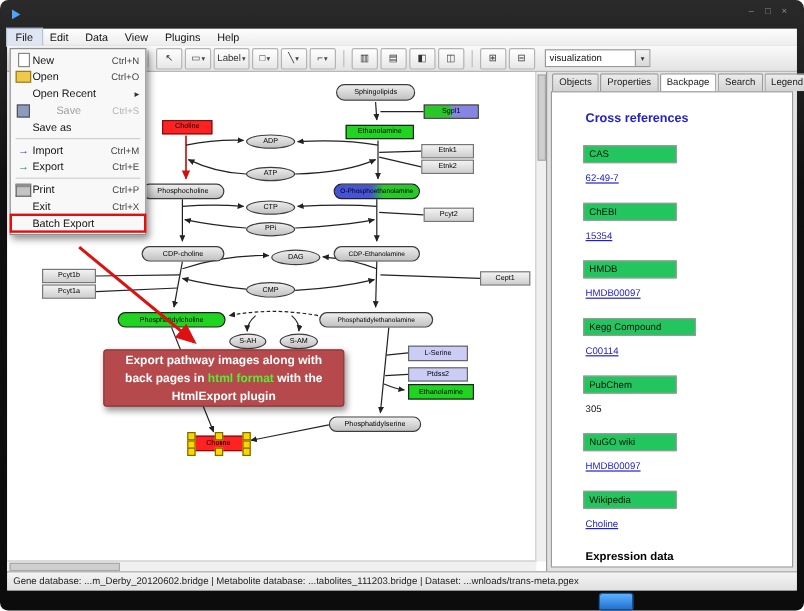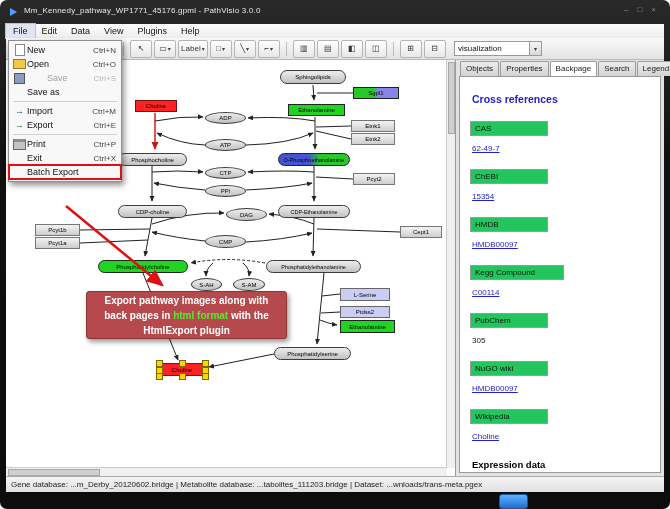--- a/index.html
+++ b/index.html
@@ -54,21 +54,21 @@
   .vscroll .thumb{position:absolute;top:2px;left:1px;width:5px;height:70px;background:#cfcfcf;border:1px solid #a8a8a8;}
   .hscroll{position:absolute;left:0;right:8px;bottom:0;height:8px;background:#f0f0f0;border-top:1px solid #ccc;z-index:3;}
   .hscroll .thumb{position:absolute;left:2px;top:1px;height:5px;width:90px;background:#cfcfcf;border:1px solid #a8a8a8;}
   
   #right-panel{position:absolute;left:455px;top:60px;right:6px;height:416px;background:#e2e2e2;border-left:1px solid #9a9a9a;box-sizing:border-box;}
   #rp-tabs{position:absolute;left:4px;top:2px;right:2px;height:14px;display:flex;align-items:flex-end;}
   .tab{font-size:8px;line-height:12px;padding:1px 5px;background:linear-gradient(#ececec,#d3d3d3);
        border:1px solid #9a9a9a;border-bottom:none;border-radius:2px 2px 0 0;margin-right:1px;color:#222;}
   .tab.active{background:#fff;position:relative;top:1px;padding-bottom:2px;}
   #rp-body{position:absolute;left:3px;right:3px;top:16px;bottom:3px;background:#fff;border:1px solid #9a9a9a;
-           overflow:hidden;padding:6px 10px;box-sizing:border-box;}
+           overflow:hidden;padding:6px 26px;box-sizing:border-box;}
   #bp-heading{color:#2222cc;font-weight:bold;font-size:10.5px;margin:10px 0 4px 2px;}
   .bp-box{background:#22c55e;border:1px solid #9a9a9a;font-size:8px;padding:2px 4px;width:78px;margin:16px 0 0 0;box-sizing:border-box;color:#111;}
   .bp-box.wide{width:94px;}
   .bp-val{font-size:8px;margin:8px 0 0 2px;color:#111;}
   .bp-val.link{color:#2222cc;text-decoration:underline;cursor:pointer;}
   #bp-footer{font-weight:bold;font-size:9.5px;margin:18px 0 0 2px;color:#000;}
   
   #statusbar{position:absolute;left:6px;right:6px;top:476px;height:16px;background:linear-gradient(#f4f4f4,#e0e0e0);
              border-top:1px solid #aaa;line-height:15px;font-size:8px;color:#222;padding-left:5px;box-sizing:border-box;white-space:nowrap;overflow:hidden;}
   
@@ -99,21 +99,20 @@
   #annot-arrow{position:absolute;left:0;top:0;pointer-events:none;z-index:65;}
   #bottom-blue-button{position:absolute;left:499px;top:494px;width:27px;height:13px;border-radius:3px;
            background:linear-gradient(#5db2ff,#1f6fd0);border:1px solid #17599f;z-index:80;}
 </style>
 </head>
 <body>
 
 <div id="frame">
   <div id="titlebar">
     <div id="app-icon"></div>
-    <div id="title-text">Mm_Kennedy_pathway_WP1771_45176.gpml - PathVisio 3.0.0</div>
     <div id="win-controls">
         <span class="wc">–</span>
         <span class="wc">□</span>
         <span class="wc">×</span>
       </div>
   </div>
 
   <div id="client"></div>
 
   <div id="menubar">
@@ -327,20 +326,25 @@
         <span class="fm-label">New</span>
         <span class="fm-short">Ctrl+N</span>
       </div>
       <div class="fm-row">
         <span class="fm-ic">
           <span class="mi mi-folder"></span>
         </span>
         <span class="fm-label">Open</span>
         <span class="fm-short">Ctrl+O</span>
       </div>
+      <div class="fm-row">
+        <span class="fm-ic"></span>
+        <span class="fm-label">Open Recent</span>
+        <span class="fm-sub">▸</span>
+      </div>
       <div class="fm-row disabled">
         <span class="fm-ic">
           <span class="mi mi-disk"></span>
         </span>
         <span class="fm-label">Save</span>
         <span class="fm-short">Ctrl+S</span>
       </div>
       <div class="fm-row">
         <span class="fm-ic"></span>
         <span class="fm-label">Save as</span>

